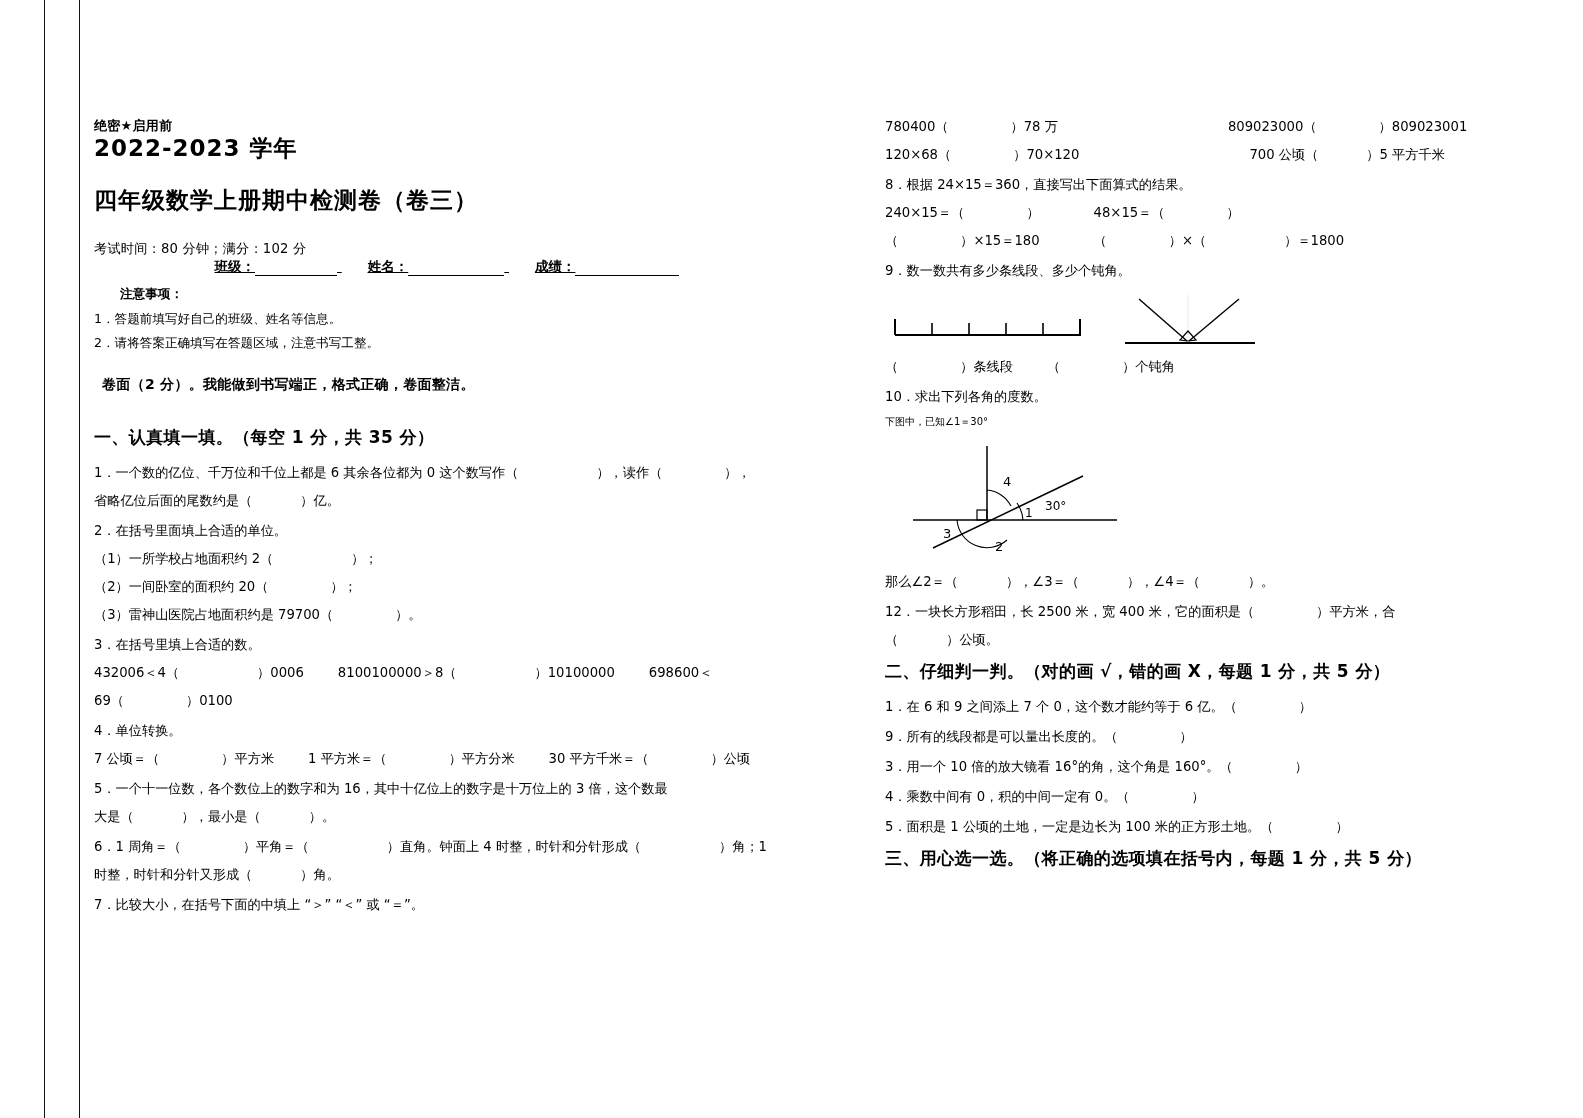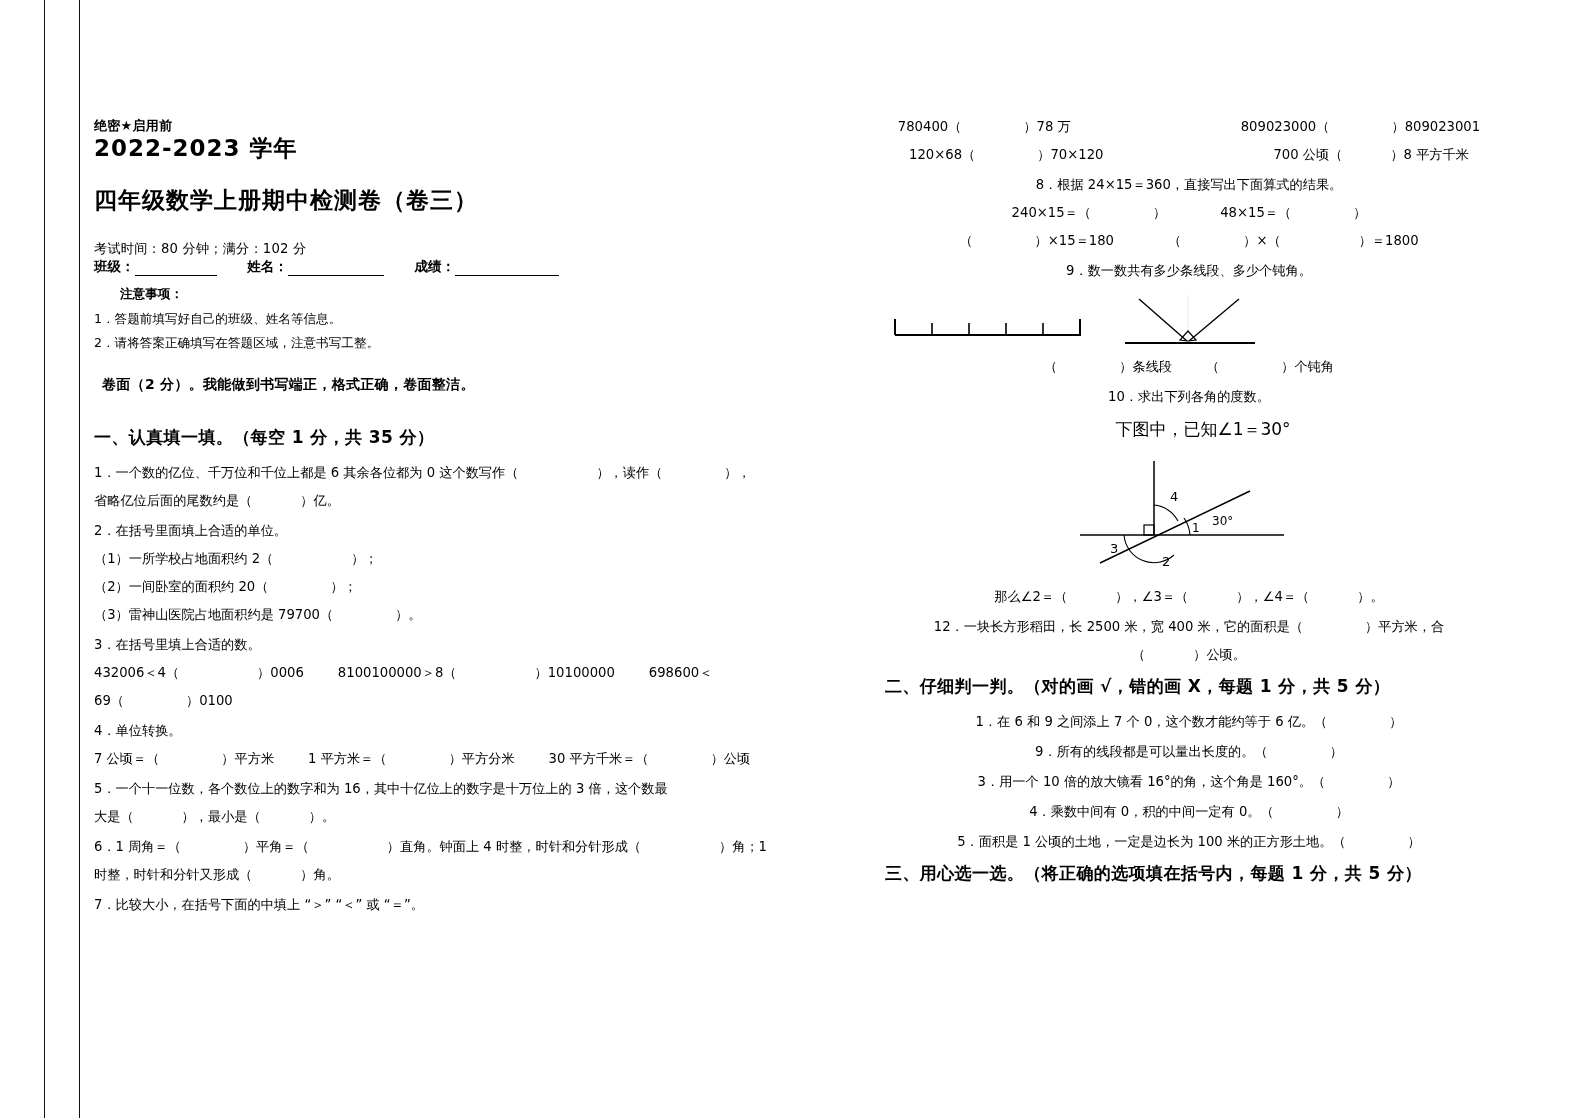--- a/index.html
+++ b/index.html
@@ -82,23 +82,24 @@
     font-size: 13.2px;
     margin-top: 22px;
     letter-spacing: .2px;
   }
 
   .idline {
     position: absolute;
     left: 14px;
     top: 258px;
     width: 706px;
-    text-align: left;
+    text-align: center;
     font-size: 13.5px;
     font-weight: bold;
+    text-decoration: underline;
   }
   .idline span.lbl { margin-left: 26px; }
   .idline span.lbl:first-child { margin-left: 0; }
   .blank-ul {
     display: inline-block;
     border-bottom: 1.2px solid #000;
     vertical-align: bottom;
     height: 14px;
   }
   .u-sm { width: 82px; }
@@ -141,32 +142,32 @@
   .gap-lg { display:inline-block; width: 78px; }
   .sp3 { display:inline-block; width: 34px; }
   .sp4 { display:inline-block; width: 54px; }
   .sp12 { display:inline-block; width: 170px; }
 
   .sec1-wrap { position: absolute; left: 14px; top: 420px; width: 712px; }
   .sec1-wrap .q { line-height: 2.12; font-size: 13.2px; }
 
   
   .rcol { position: absolute; left: 805px; top: 113px; width: 608px; font-size: 13.2px; }
-  .rcol .q { line-height: 2.12; text-align: center; }
+  .rcol .q { line-height: 2.12; }
 
   .fig-row {
     display: flex;
     align-items: flex-end;
     gap: 24px;
     margin: 10px 0 2px 0;
     padding-left: 6px;
     height: 56px;
   }
 
-  .small-note { font-size: 17px; margin-left: 28px; }
+  .small-note { font-size: 10px; }
 
   .fig-angle {
     margin: 6px 0 2px 0;
     padding-left: 14px;
   }
 </style>
 </head>
 <body>
 
 <div class="margin-strip">
@@ -237,21 +238,21 @@
     <div class="q">
       <div class="q-line">7．比较大小，在括号下面的中填上 “＞” “＜” 或 “＝”。</div>
     </div>
 
   </div>
 
   <div class="rcol">
 
     <div class="q">
       <div class="q-line"><span>780400（</span><span class="gap-md"></span><span>）78 万</span><span class="sp12"></span><span>809023000（</span><span class="gap-md"></span><span>）809023001</span></div>
-      <div class="q-line"><span>120×68（</span><span class="gap-md"></span><span>）70×120</span><span class="sp12"></span><span>700 公顷（</span><span class="gap-sm"></span><span>）8 平方千米</span></div>
+      <div class="q-line"><span>120×68（</span><span class="gap-md"></span><span>）70×120</span><span class="sp12"></span><span>700 公顷（</span><span class="gap-sm"></span><span>）5 平方千米</span></div>
     </div>
 
     <div class="q">
       <div class="q-line">8．根据 24×15＝360，直接写出下面算式的结果。</div>
       <div class="q-line"><span>240×15＝（</span><span class="gap-md"></span><span>）</span><span class="sp4"></span><span>48×15＝（</span><span class="gap-md"></span><span>）</span></div>
       <div class="q-line"><span>（</span><span class="gap-md"></span><span>）×15＝180</span><span class="sp4"></span><span>（</span><span class="gap-md"></span><span>）×（</span><span class="gap-lg"></span><span>）＝1800</span></div>
     </div>
 
     <div class="q">
       <div class="q-line">9．数一数共有多少条线段、多少个钝角。</div>

